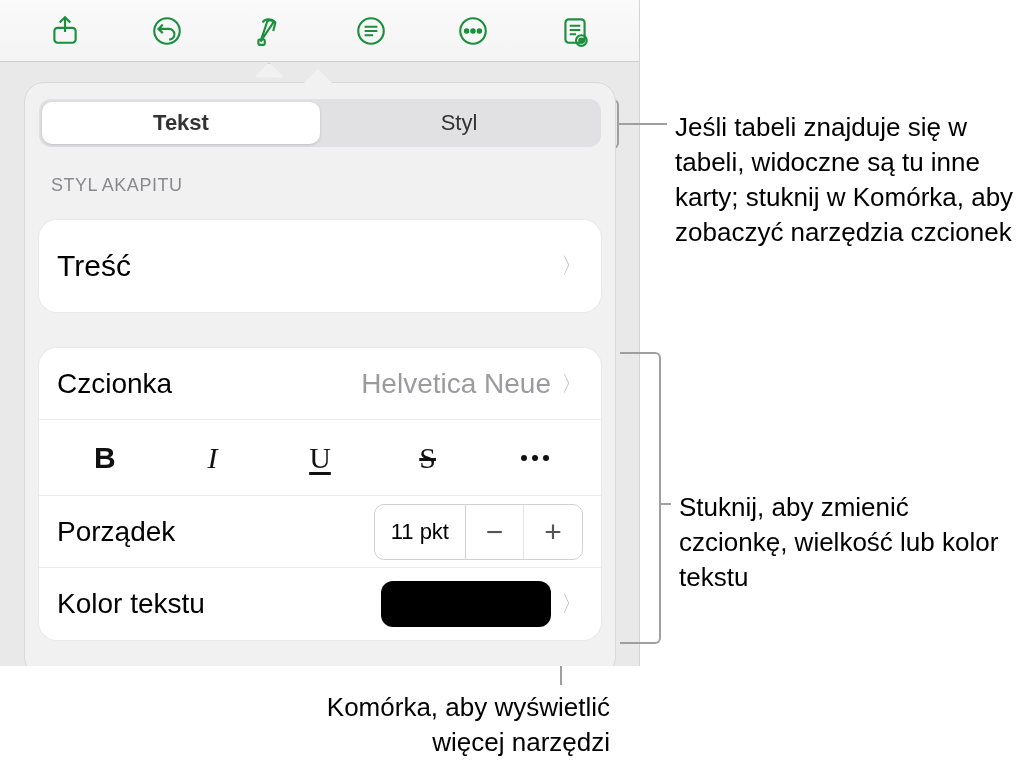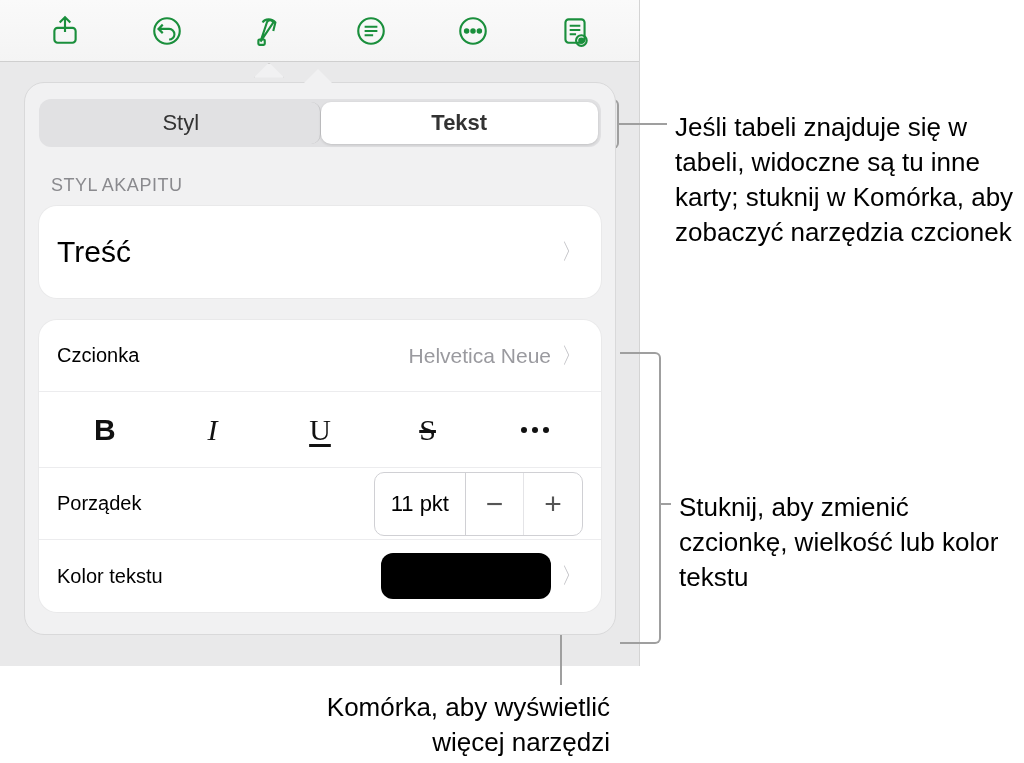--- a/index.html
+++ b/index.html
@@ -87,46 +87,46 @@
   .seg-item.selected {
     background: #ffffff;
     font-weight: 600;
     box-shadow: 0 1px 3px rgba(0,0,0,0.15);
   }
   .seg-item:not(.selected):not(:last-child) {
     border-right: 1px solid rgba(0,0,0,0.12);
   }
 
   .section-label {
-    margin: 28px 8px 10px 12px;
+    margin: 28px 8px 24px 12px;
     font-size: 18px;
     letter-spacing: 0.5px;
     color: #8a8a8e;
     text-transform: uppercase;
   }
 
   .card {
     background: #fff;
     border-radius: 18px;
     overflow: hidden;
     box-shadow: 0 0 0 1px rgba(0,0,0,0.03);
-    margin-bottom: 22px;
+    margin-bottom: 36px;
   }
   .row {
     display: flex;
     align-items: center;
     padding: 0 18px;
     min-height: 72px;
     border-bottom: 1px solid #ececee;
   }
   .row:last-child { border-bottom: none; }
   .row.tall { min-height: 92px; }
-  .row .label { font-size: 20px; flex: 0 0 auto; }
+  .row .label { font-size: 28px; flex: 0 0 auto; }
   .row.tall .label { font-size: 30px; }
-  .row .value { margin-left: auto; color: #9a9a9f; font-size: 21px; }
+  .row .value { margin-left: auto; color: #9a9a9f; font-size: 28px; }
   .chev { margin-left: 10px; color: #c2c2c6; font-size: 22px; }
 
   .fmt-row {
     display: flex;
     align-items: center;
     justify-content: space-around;
     padding: 0 12px;
     min-height: 76px;
     border-bottom: 1px solid #ececee;
   }
@@ -144,21 +144,21 @@
   .fmt-btn.strike { text-decoration: line-through; }
   .fmt-more { display:flex; gap:5px; justify-content:center; }
   .fmt-more span { width:6px; height:6px; border-radius:50%; background:#111; }
 
   .stepper {
     display: inline-flex;
     align-items: stretch;
     border: 1px solid #d0d0d4;
     border-radius: 10px;
     overflow: hidden;
-    height: 64px;
+    height: 56px;
     margin-left: auto;
   }
   .stepper .val {
     padding: 0 16px;
     display:flex; align-items:center;
     font-size: 22px;
     border-right: 1px solid #d0d0d4;
   }
   .stepper .sbtn {
     width: 58px;
@@ -248,22 +248,22 @@
           <circle cx="22" cy="25" r="5"></circle>
           <circle cx="22" cy="25" r="2" fill="#1a8f3c"></circle>
         </svg>
     </div>
   </div>
 
   <div class="popover-area">
     <div class="popover">
 
       <div class="seg">
+        <div class="seg-item selected">Tekst</div>
         <div class="seg-item">Styl</div>
-        <div class="seg-item selected">Tekst</div>
       </div>
 
       <div class="section-label">STYL AKAPITU</div>
 
       <div class="card">
         <div class="row tall">
           <span class="label">Treść</span>
           <span class="chev" style="margin-left:auto;">〉</span>
         </div>
       </div>

